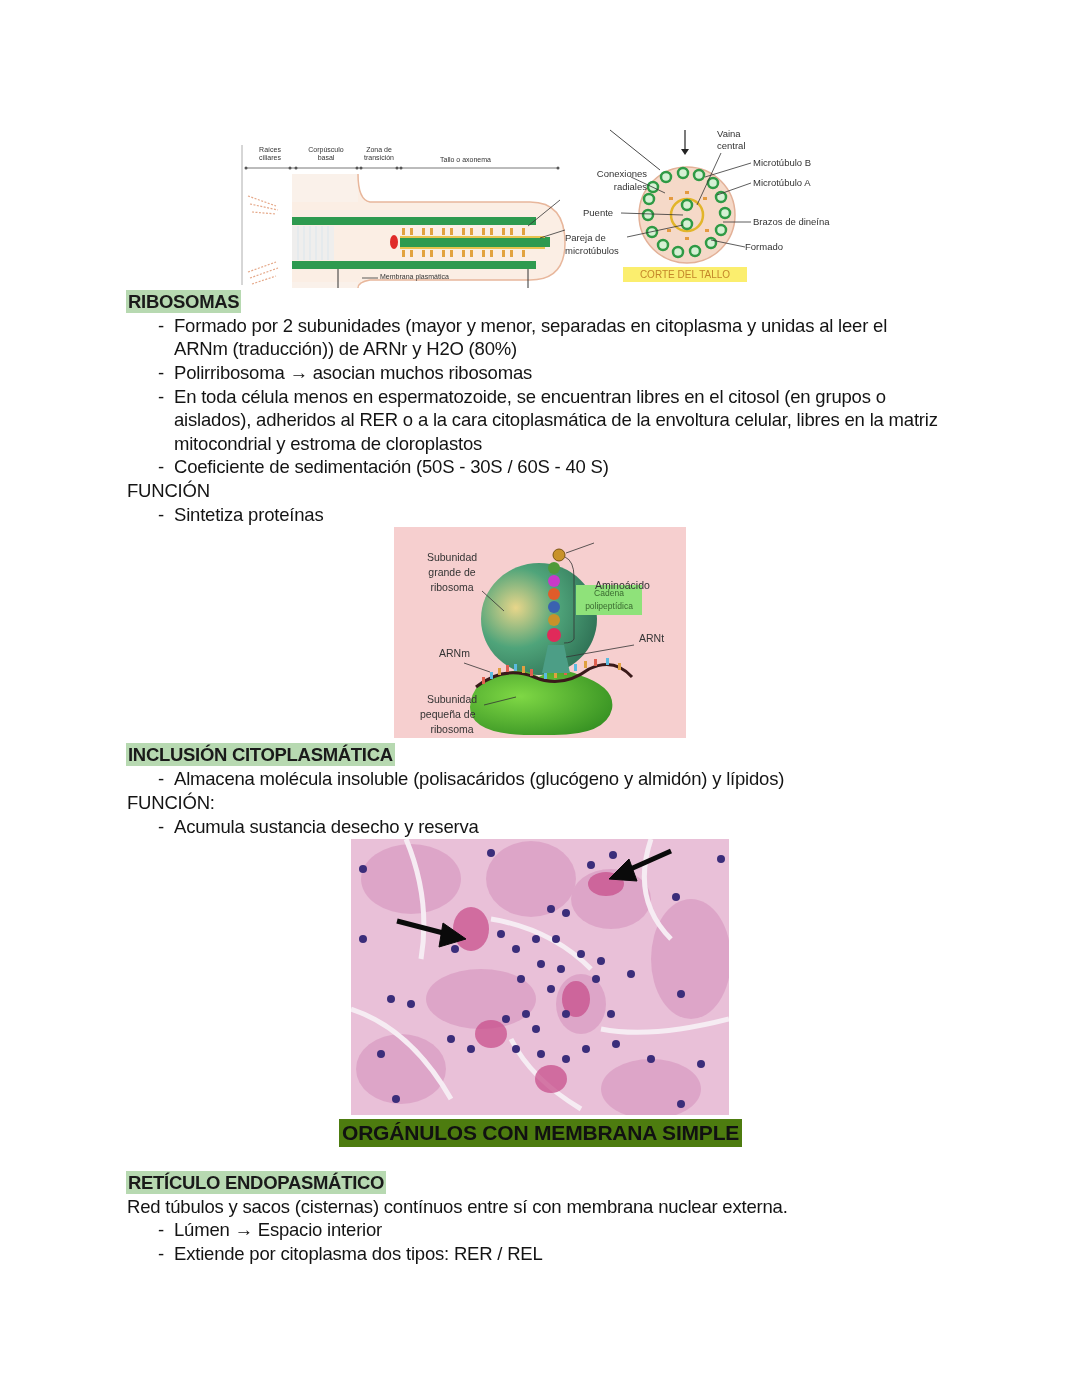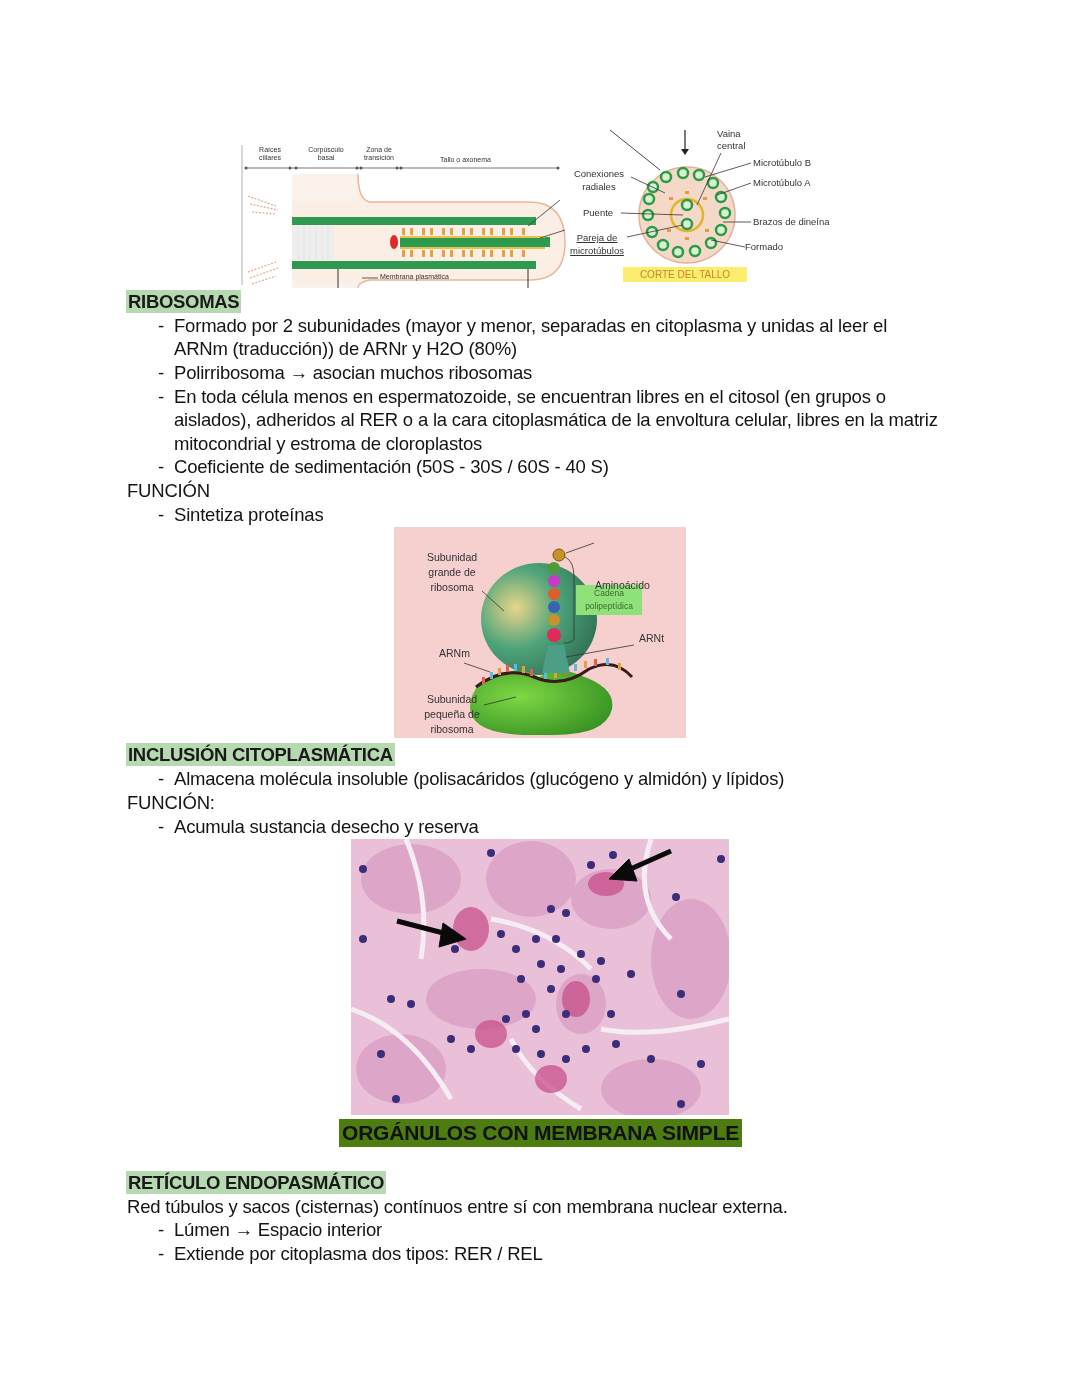--- a/index.html
+++ b/index.html
@@ -157,23 +157,23 @@
     <line x1="156" y1="28" x2="132" y2="80" stroke="#333" stroke-width="0.8"></line>
     <line x1="186" y1="38" x2="140" y2="52" stroke="#333" stroke-width="0.8"></line>
     <line x1="186" y1="58" x2="152" y2="70" stroke="#333" stroke-width="0.8"></line>
     <line x1="186" y1="97" x2="158" y2="97" stroke="#333" stroke-width="0.8"></line>
     <line x1="180" y1="122" x2="146" y2="115" stroke="#333" stroke-width="0.8"></line>
     <rect x="58" y="142" width="124" height="15" fill="#fbee6e"></rect>
   </svg>
   <div class="fig-label" style="left:152px;top:3px;width:36px;font-size:9.5px;line-height:12px;white-space:normal;">Vaina central</div>
   <div class="fig-label" style="left:188px;top:32px;font-size:9.5px;">Microtúbulo B</div>
   <div class="fig-label" style="left:188px;top:52px;font-size:9.5px;">Microtúbulo A</div>
-  <div class="fig-label" style="left:2px;top:42px;width:64px;font-size:9.5px;line-height:13px;white-space:normal;text-align:center;">Conexiones radiales</div>
+  <div class="fig-label" style="left:18px;top:42px;width:64px;font-size:9.5px;line-height:13px;white-space:normal;text-align:right;">Conexiones radiales</div>
   <div class="fig-label" style="left:18px;top:82px;font-size:9.5px;">Puente</div>
-  <div class="fig-label" style="left:0px;top:106px;width:64px;font-size:9.5px;line-height:13px;white-space:normal;text-align:center;text-decoration:underline;">Pareja de microtúbulos</div>
+  <div class="fig-label" style="left:0px;top:106px;width:64px;font-size:9.5px;line-height:13px;white-space:normal;text-align:left;">Pareja de microtúbulos</div>
   <div class="fig-label" style="left:188px;top:91px;font-size:9.5px;">Brazos de dineína</div>
   <div class="fig-label" style="left:180px;top:116px;font-size:9.5px;">Formado</div>
   <div class="fig-label" style="left:58px;top:142px;width:124px;text-align:center;font-size:10px;line-height:15px;color:#c4862a;">CORTE DEL TALLO</div>
 </div>
 
 <div class="heading hl-green" style="left:126px;top:290px;">RIBOSOMAS</div>
 
 <div class="text bullet-dash" style="top:314px;">-</div>
 <div class="text bullet-text" style="top:314px;">Formado por 2 subunidades (mayor y menor, separadas en citoplasma y unidas al leer el</div>
 <div class="text bullet-text" style="top:337px;">ARNm (traducción)) de ARNr y H2O (80%)</div>
@@ -248,21 +248,21 @@
   </svg>
   <div class="fig-label" style="left:30px;top:24px;width:56px;text-align:center;font-size:10.5px;">Subunidad</div>
   <div class="fig-label" style="left:30px;top:39px;width:56px;text-align:center;font-size:10.5px;">grande de</div>
   <div class="fig-label" style="left:30px;top:54px;width:56px;text-align:center;font-size:10.5px;">ribosoma</div>
   <div class="fig-label" style="left:201px;top:8px;font-size:10.5px;margin-top:44px;">Aminoácido</div>
   <div class="fig-label" style="left:182px;top:61px;width:66px;text-align:center;font-size:8.5px;color:#3a6a30;">Cadena</div>
   <div class="fig-label" style="left:182px;top:74px;width:66px;text-align:center;font-size:8.5px;color:#3a6a30;">polipeptídica</div>
   <div class="fig-label" style="left:245px;top:105px;font-size:10.5px;">ARNt</div>
   <div class="fig-label" style="left:45px;top:120px;font-size:10.5px;">ARNm</div>
   <div class="fig-label" style="left:26px;top:166px;width:64px;text-align:center;font-size:10.5px;">Subunidad</div>
-  <div class="fig-label" style="left:26px;top:181px;width:64px;text-align:center;font-size:10.5px;">pequeña de</div>
+  <div class="fig-label" style="left:26px;top:181px;width:64px;text-align:left;font-size:10.5px;">pequeña de</div>
   <div class="fig-label" style="left:26px;top:196px;width:64px;text-align:center;font-size:10.5px;">ribosoma</div>
 </div>
 
 <div class="heading hl-green" style="left:126px;top:743px;">INCLUSIÓN CITOPLASMÁTICA</div>
 <div class="text bullet-dash" style="top:767px;">-</div>
 <div class="text bullet-text" style="top:767px;">Almacena molécula insoluble (polisacáridos (glucógeno y almidón) y lípidos)</div>
 <div class="text abs" style="left:127px;top:791px;">FUNCIÓN:</div>
 <div class="text bullet-dash" style="top:815px;">-</div>
 <div class="text bullet-text" style="top:815px;">Acumula sustancia desecho y reserva</div>
 

